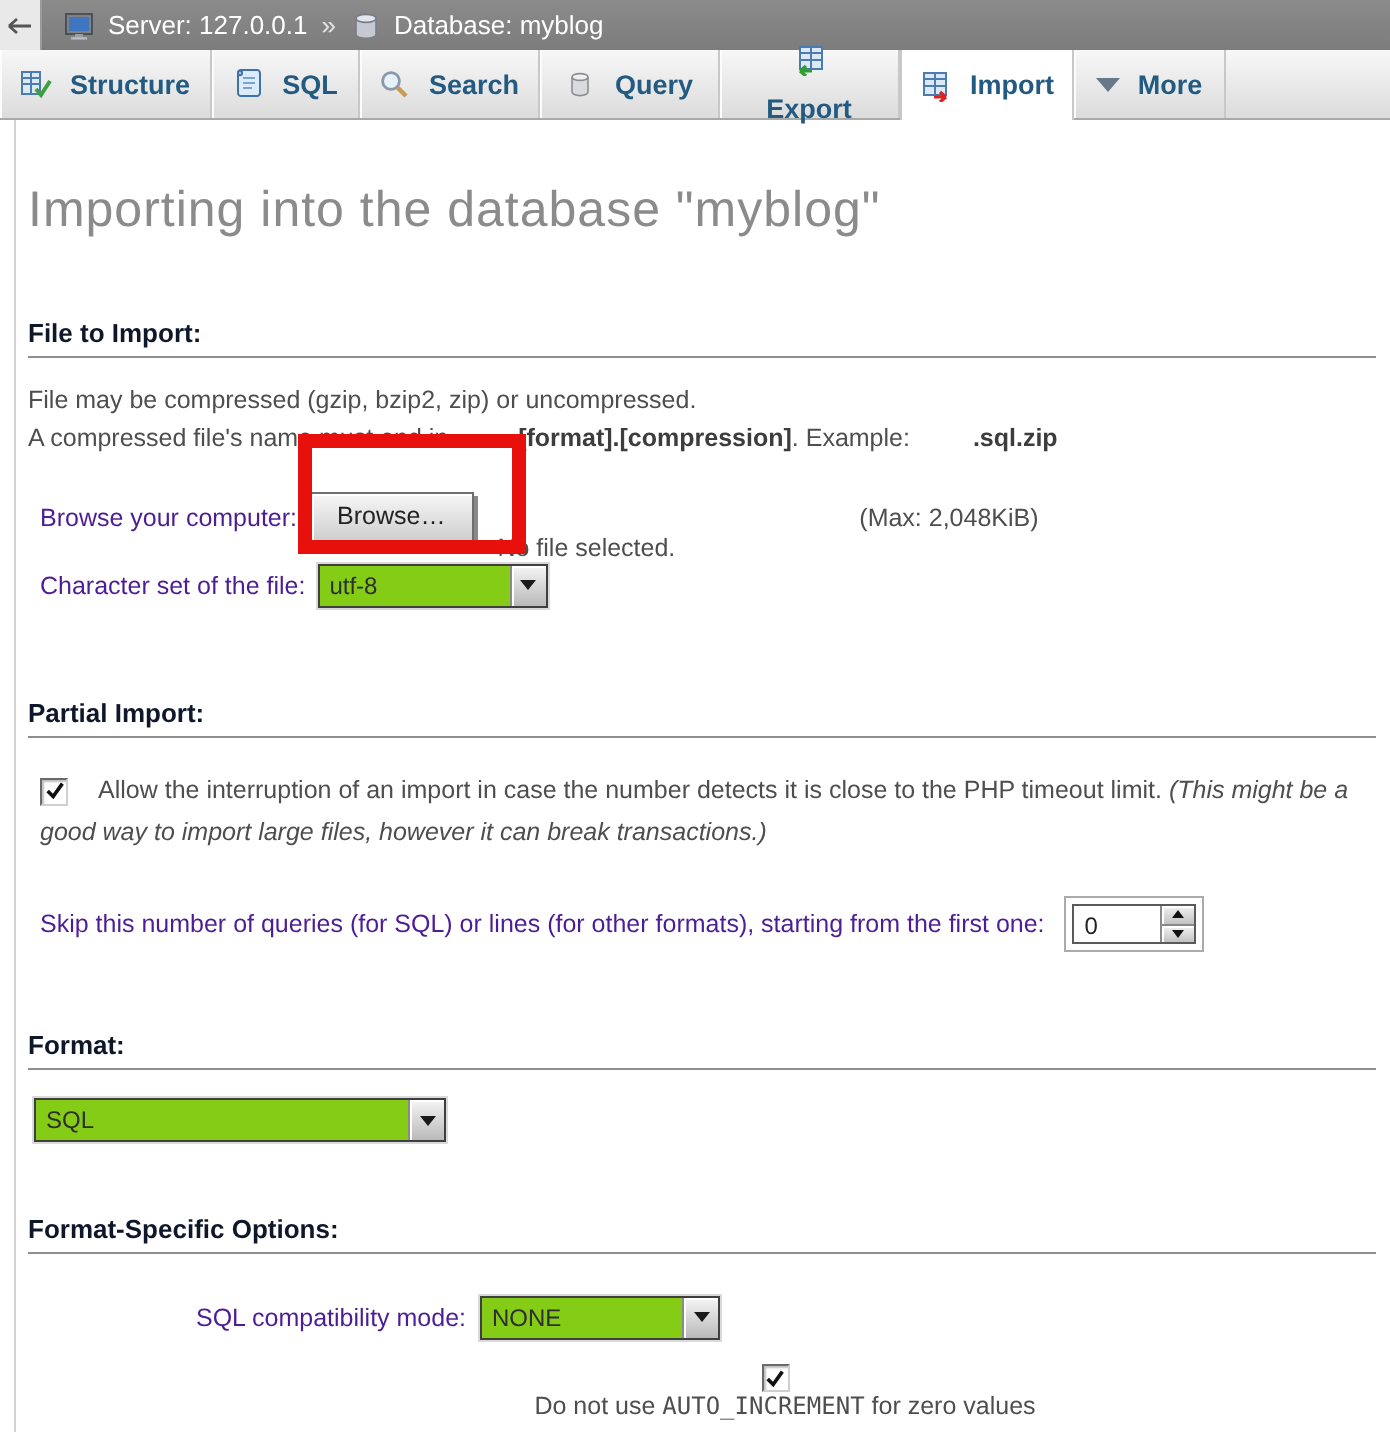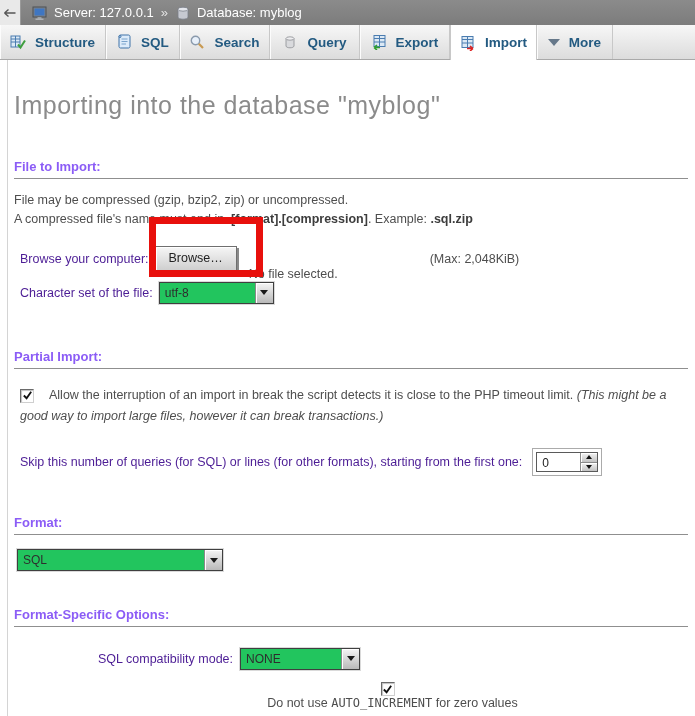--- a/index.html
+++ b/index.html
@@ -49,21 +49,21 @@
     box-shadow: inset 1px 0 0 #fcfcfc;
     color: #235a81;
     font-weight: bold;
     font-size: 13.5px;
     cursor: pointer;
   }
   .tab-structure { width:106px; }
   .tab-sql       { width:74px; }
   .tab-search    { width:90px; }
   .tab-query     { width:90px; }
-  .tab-export    { width:90px; }
+  .tab-export    { width:90px;flex-direction:column; }
   .tab-import    { width:87px; }
   .tab-more      { width:76px; }
   .tab.active {
     background: #fff;
     margin-bottom: -1px;
     border-left: 1px solid #c8c8c8;
     box-shadow: none;
   }
   .tri-down {
     width:0; height:0;
@@ -83,31 +83,31 @@
   h1.page-title {
     font-size: 25px;
     font-weight: normal;
     color: #8b8b8b;
     padding: 31px 0 0 0;
     letter-spacing: 0.5px;
   }
   h2.sect {
     font-size: 13px;
     font-weight: bold;
-    color: #8b5cf6;
+    color: #0f172a;
     padding-bottom: 4px;
     border-bottom: 1px solid #8f8f8f;
   }
   .sect-fti  { margin-top: 39px; }
   .sect-pi   { margin-top: 44px; }
   .sect-fmt  { margin-top: 39px; }
   .sect-fso  { margin-top: 36px; }
 
   .gray-note { margin-top: 12px; line-height: 19px; color:#4e4e4e; }
-  .gray-note b { color:#3d3d3d; }
+  .gray-note b { color:#3d3d3d;margin-left:28px; }
 
   .row { display:flex; align-items:center; }
   .browse-row { margin-top: 16px; margin-left: 6px; height: 27px; }
   .charset-row { margin-top: 8px; margin-left: 6px; height: 25px; }
   .label-inline { color:#4c1d95; }
 
   
   .winbtn {
     margin-left: 6px;
     padding: 4px 13px 5px 13px;
@@ -118,21 +118,21 @@
     box-shadow: inset 1px 1px 0 #ffffff, 2px 2px 0 rgba(40,40,40,.55);
     cursor: pointer;
   }
   .file-status { margin-left: 12px; margin-top: 31px; }
   .max-size { margin-left: 92px; }
 
   
   .wselect {
     display: inline-flex;
     align-items: stretch;
-    background: #22c55e;
+    background: #84cc16;
     border: 1px solid #3f3f3f;
     box-shadow: 0 0 0 1px #dadada;
     height: 22px;
     cursor: pointer;
   }
   .wselect .val { flex:1; padding: 3px 4px 0 5px; font-size:12px; color:#2e2e2e; overflow:hidden; white-space:nowrap; }
   .wselect .btn {
     width: 18px;
     background: linear-gradient(#f5f5f5, #b9b9b9);
     border-left: 1px solid #8a8a8a;
@@ -345,21 +345,21 @@
     </div>
   </div>
 
   <h2 class="sect sect-pi">Partial Import:</h2>
 
   <p class="allow-p">
     <span class="wcheck">
       <svg viewBox="0 0 12 12" width="11" height="11">
           <path d="M2 6l3 3 5-7" stroke="#111" stroke-width="2" fill="none"></path>
         </svg>
-    </span><span>Allow the interruption of an import in break the script detects it is close to the PHP timeout limit. </span><span class="allow-note">(This might be a good way to import large files, however it can break transactions.)</span>
+    </span><span>Allow the interruption of an import in case the number detects it is close to the PHP timeout limit. </span><span class="allow-note">(This might be a good way to import large files, however it can break transactions.)</span>
   </p>
 
   <div class="row skip-row">
     <span class="label-inline">Skip this number of queries (for SQL) or lines (for other formats), starting from the first one:</span>
     <span class="spinwrap">
       <span class="spinfield">
         <span class="num">0</span>
         <span class="spinbtns">
           <span class="sb">
               <span class="tri-up-s"></span>

